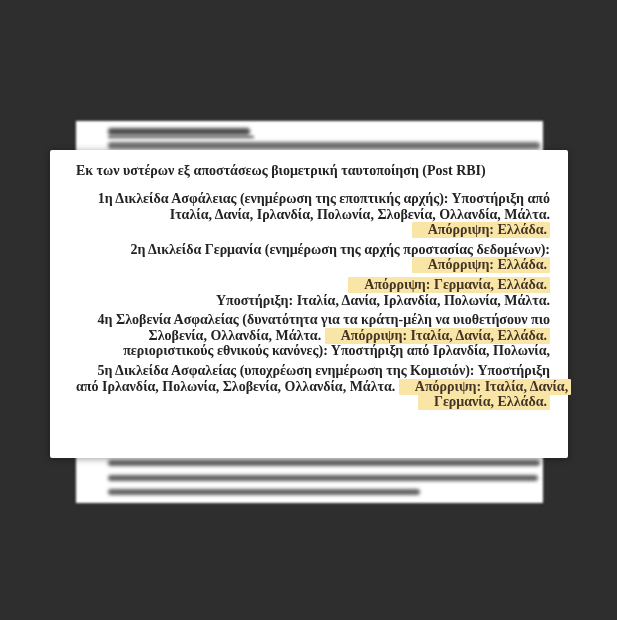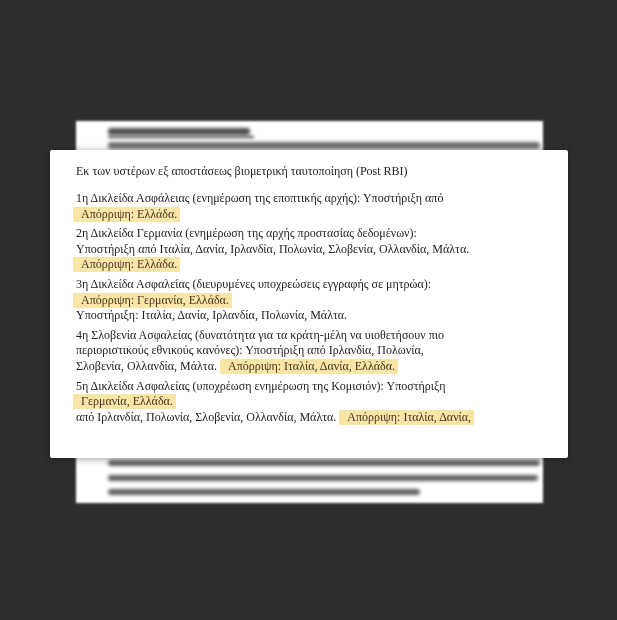--- a/index.html
+++ b/index.html
@@ -35,34 +35,35 @@
   
   .overlay {
     position: absolute;
     left: 50px; top: 150px;
     width: 518px; height: 308px;
     background: #ffffff;
     border-radius: 2px;
     box-shadow: 0 1px 7px rgba(0,0,0,0.38);
     padding: 13px 18px 14px 26px;
     color: var(--fg, #232323);
-    font-size: 12px;
+    font-size: 14px;
+    font-weight: bold;
   }
   .title {
     line-height: 16px;
     margin-bottom: 12px;
     white-space: nowrap;
   }
-  .para { margin-bottom: 4px; }
+  .para { margin-bottom: 4px; text-align: right; }
   .line { line-height: 15.6px; white-space: nowrap; }
   .seg  { }
   .seg.hl {
     background: var(--hl, #f9e6a7);
     color: var(--hlfg, #443425);
-    padding: 0 3px 1px 8px;
+    padding: 0 3px 1px 16px;
     margin-left: -3px;
     border-radius: 1px;
   }
   .seg.hl.cont { margin-left: 0; }
 </style>
 </head>
 <body style="--bg: #2e2e2e; --fg: #232323; --hl: #f9e6a7; --hlfg: #443425;">
 
 <div class="stage">
 
@@ -73,38 +74,37 @@
     <div class="blur-line bl-bot1"></div>
     <div class="blur-line bl-bot2"></div>
     <div class="blur-line bl-bot3"></div>
   </div>
 
   <div class="overlay">
     <div class="title">Εκ των υστέρων εξ αποστάσεως βιομετρική ταυτοποίηση (Post RBI)</div>
     <div id="paragraphs">
         <div class="para">
           <div class="line"><span class="seg">1η Δικλείδα Ασφάλειας (ενημέρωση της εποπτικής αρχής): Υποστήριξη από</span></div>
+          <div class="line"><span class="seg">Ιταλία, Δανία, Ιρλανδία, Πολωνία, Σλοβενία, Ολλανδία, Μάλτα.</span></div>
           <div class="line"><span class="seg hl">Απόρριψη: Ελλάδα.</span></div>
         </div>
         <div class="para">
           <div class="line"><span class="seg">2η Δικλείδα Γερμανία (ενημέρωση της αρχής προστασίας δεδομένων):</span></div>
-          <div class="line"><span class="seg">Υποστήριξη από Ιταλία, Δανία, Ιρλανδία, Πολωνία, Σλοβενία, Ολλανδία, Μάλτα.</span></div>
           <div class="line"><span class="seg hl">Απόρριψη: Ελλάδα.</span></div>
         </div>
         <div class="para">
-          <div class="line"><span class="seg">3η Δικλείδα Ασφαλείας (διευρυμένες υποχρεώσεις εγγραφής σε μητρώα):</span></div>
           <div class="line"><span class="seg hl">Απόρριψη: Γερμανία, Ελλάδα.</span></div>
           <div class="line"><span class="seg">Υποστήριξη: Ιταλία, Δανία, Ιρλανδία, Πολωνία, Μάλτα.</span></div>
         </div>
         <div class="para">
           <div class="line"><span class="seg">4η Σλοβενία Ασφαλείας (δυνατότητα για τα κράτη-μέλη να υιοθετήσουν πιο</span></div>
+          <div class="line"><span class="seg">Σλοβενία, Ολλανδία, Μάλτα. </span><span class="seg hl cont">Απόρριψη: Ιταλία, Δανία, Ελλάδα.</span></div>
           <div class="line"><span class="seg">περιοριστικούς εθνικούς κανόνες): Υποστήριξη από Ιρλανδία, Πολωνία,</span></div>
-          <div class="line"><span class="seg">Σλοβενία, Ολλανδία, Μάλτα. </span><span class="seg hl cont">Απόρριψη: Ιταλία, Δανία, Ελλάδα.</span></div>
         </div>
         <div class="para">
           <div class="line"><span class="seg">5η Δικλείδα Ασφαλείας (υποχρέωση ενημέρωση της Κομισιόν): Υποστήριξη</span></div>
+          <div class="line"><span class="seg">από Ιρλανδία, Πολωνία, Σλοβενία, Ολλανδία, Μάλτα. </span><span class="seg hl cont">Απόρριψη: Ιταλία, Δανία,</span></div>
           <div class="line"><span class="seg hl">Γερμανία, Ελλάδα.</span></div>
-          <div class="line"><span class="seg">από Ιρλανδία, Πολωνία, Σλοβενία, Ολλανδία, Μάλτα. </span><span class="seg hl cont">Απόρριψη: Ιταλία, Δανία,</span></div>
         </div>
       </div>
   </div>
 
 </div>
 
 </body></html>

